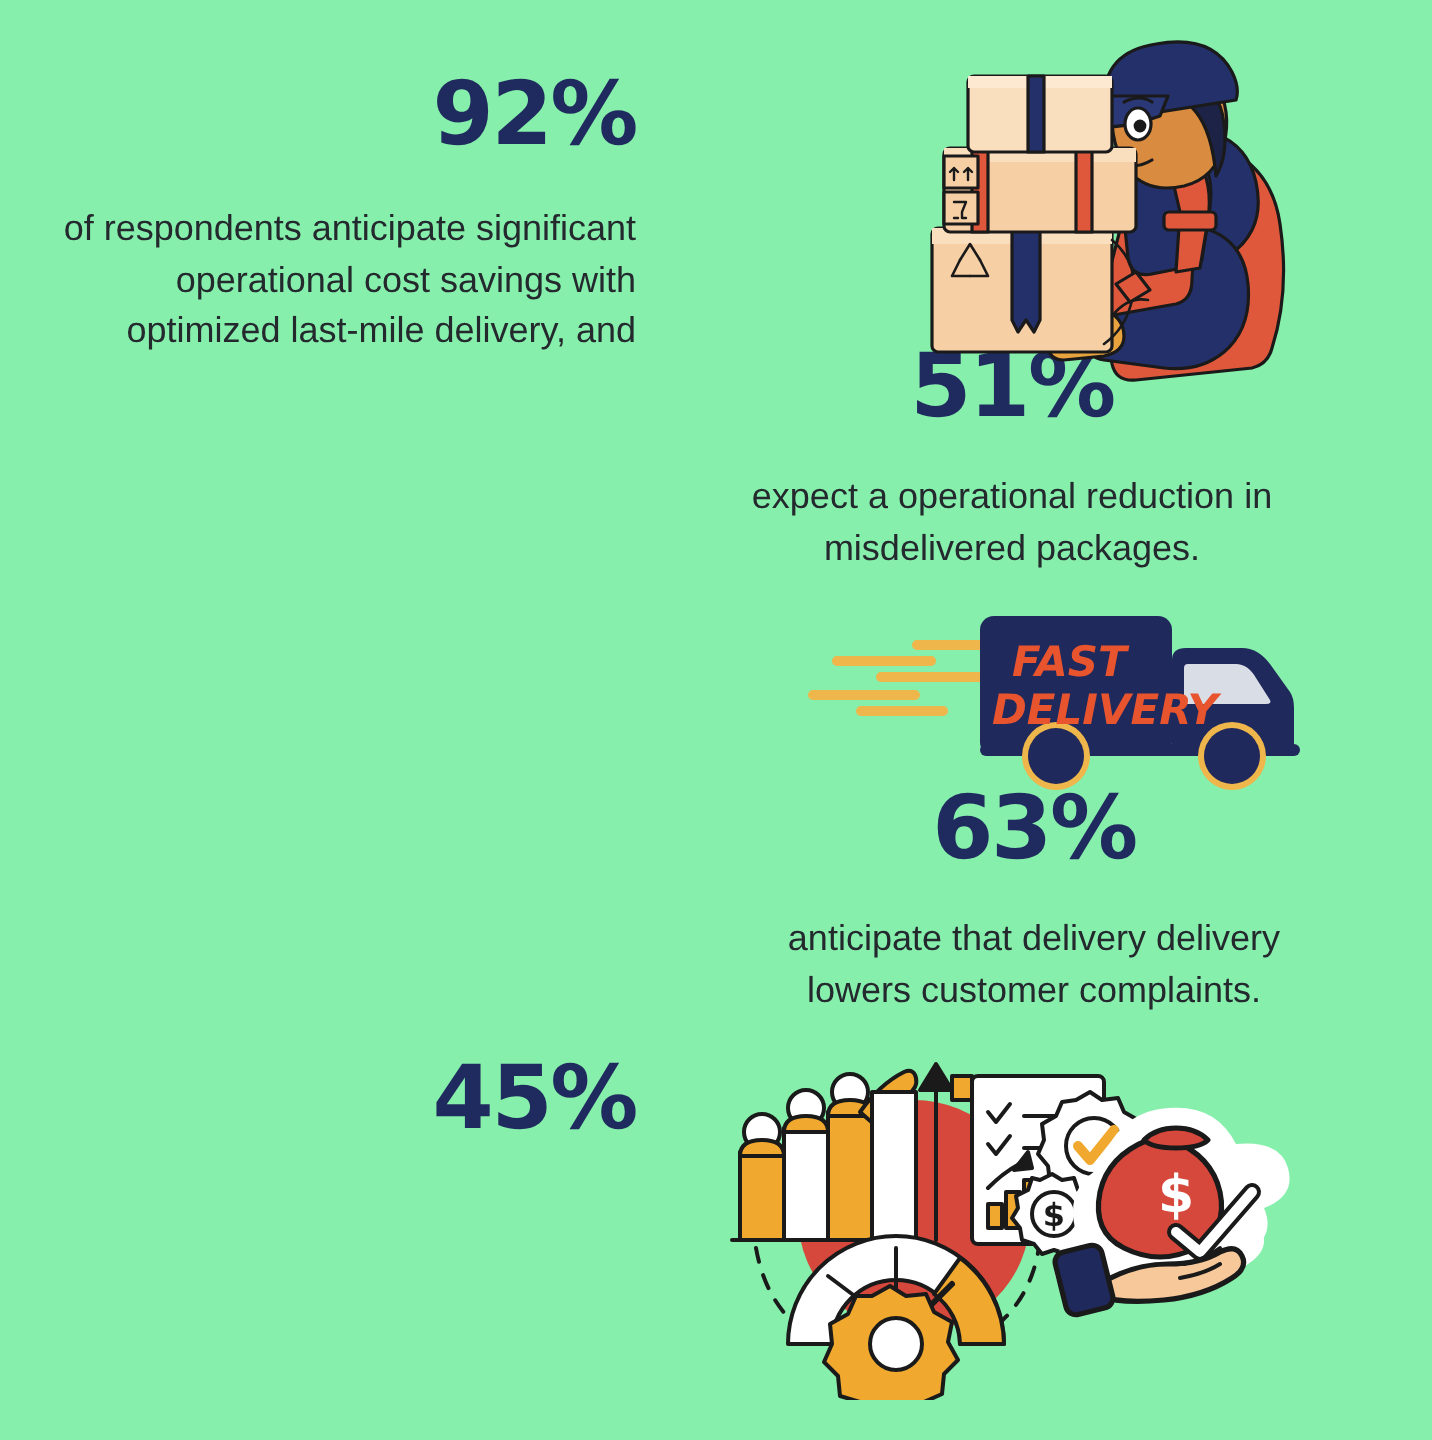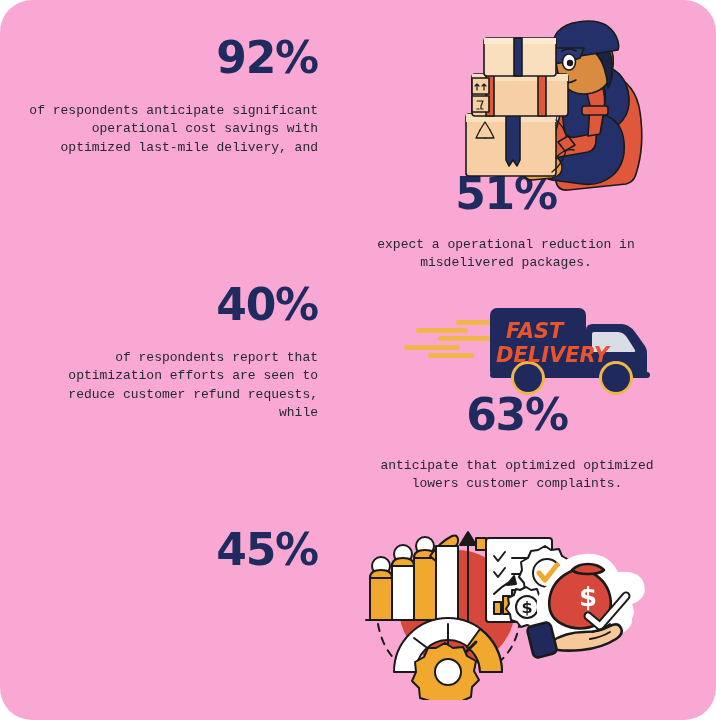--- a/index.html
+++ b/index.html
@@ -10,39 +10,38 @@
   body {
     width: 716px;
     height: 720px;
     position: relative;
     overflow: hidden;
     font-family: "Liberation Serif", serif;
   }
   .page {
     position: absolute;
     inset: 0;
-    background: #f9a8d4;
-    border-radius: 32px;
+    background: #86efac;
   }
 
   
   .stat-block {
     position: absolute;
   }
   .stat-number {
     font-family: "DejaVu Sans", sans-serif;
     font-weight: 700;
     font-size: 44px;
     line-height: 1.0;
     letter-spacing: -1.2px;
     color: #1f2a5e;
   }
   .stat-text {
-    font-family: Liberation Mono, monospace;
-    font-size: 13px;
+    font-family: Liberation Sans, sans-serif;
+    font-size: 18px;
     line-height: 1.42;
     color: #24292e;
   }
 
   .align-right { text-align: right; }
   .align-left  { text-align: center; }
 
   
   #block-92 { left: 28px; top: 36px; width: 290px; }
   #block-92 .stat-number { margin-bottom: 22px; }
@@ -80,28 +79,24 @@
   <div class="stat-block align-right" id="block-92">
     <div class="stat-number">92%</div>
     <div class="stat-text">of respondents anticipate significant operational cost savings with optimized last-mile delivery, and</div>
   </div>
 
   <div class="stat-block align-left" id="block-51">
     <div class="stat-number">51%</div>
     <div class="stat-text">expect a operational reduction in misdelivered packages.</div>
   </div>
 
-  <div class="stat-block align-right" id="block-40">
-    <div class="stat-number">40%</div>
-    <div class="stat-text">of respondents report that optimization efforts are seen to reduce customer refund requests, while</div>
-  </div>
 
   <div class="stat-block align-left" id="block-63">
     <div class="stat-number">63%</div>
-    <div class="stat-text">anticipate that optimized optimized lowers customer complaints.</div>
+    <div class="stat-text">anticipate that delivery delivery lowers customer complaints.</div>
   </div>
 
   <div class="stat-block align-right" id="block-45">
     <div class="stat-number">45%</div>
   </div>
 
   <div class="illus" id="illus-courier">
     <svg viewBox="0 0 210 175" xmlns="http://www.w3.org/2000/svg">
       <g stroke="#1a1a1a" stroke-width="1.6" stroke-linejoin="round" stroke-linecap="round">
 

